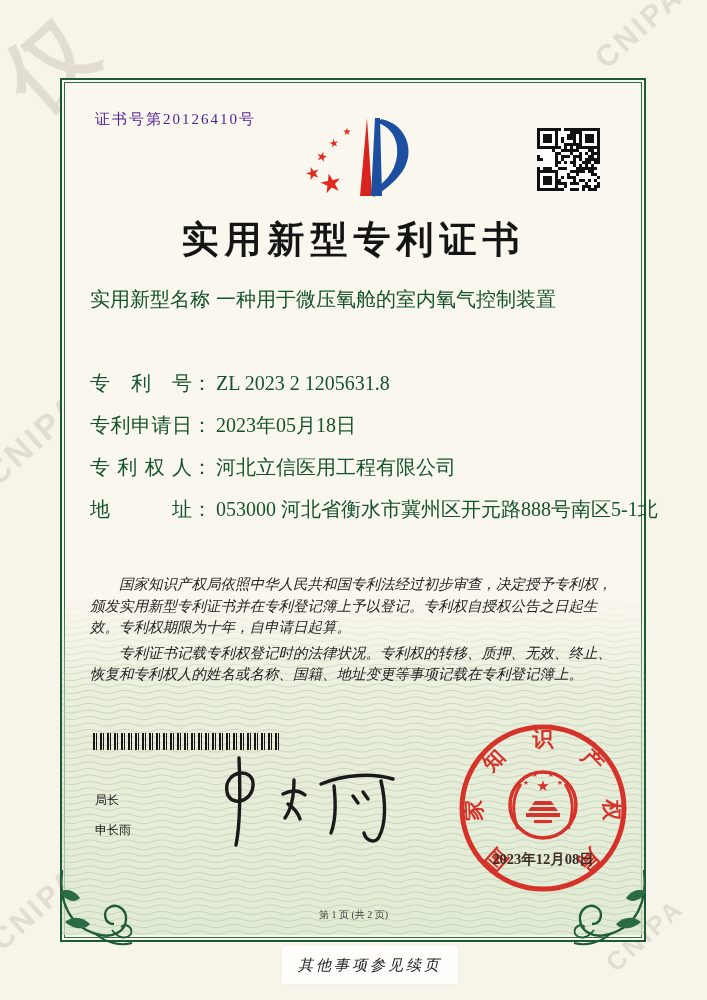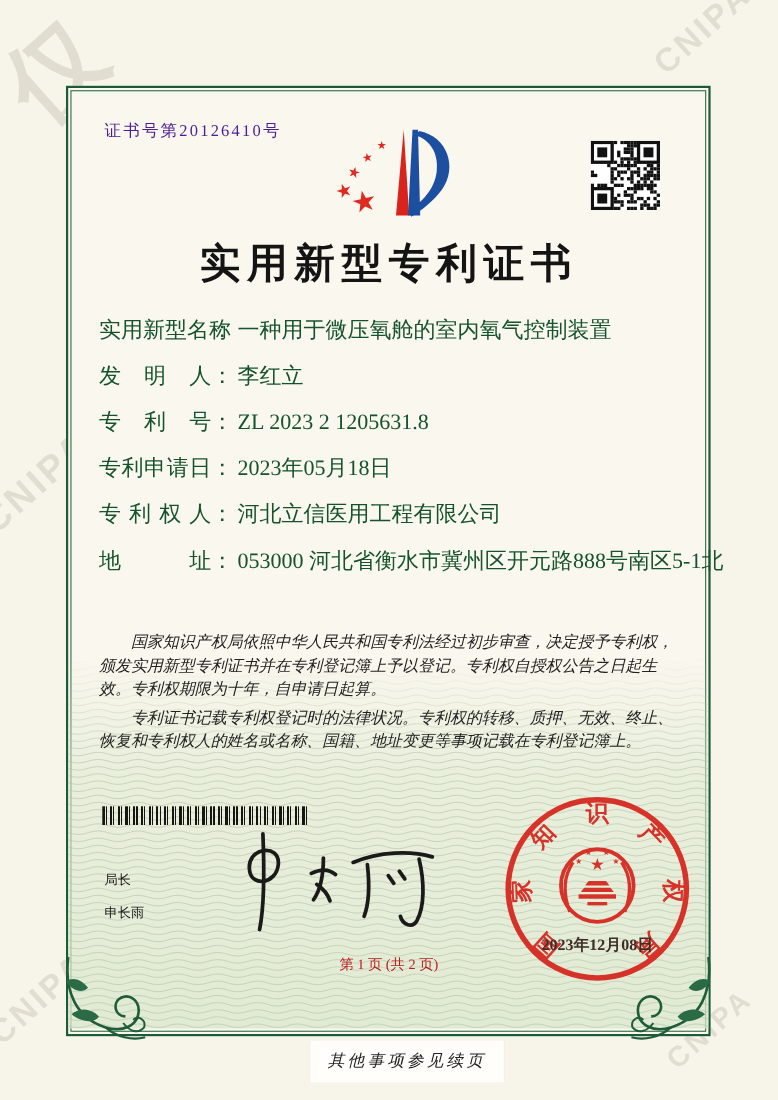--- a/index.html
+++ b/index.html
@@ -35,22 +35,22 @@
       color:#222;font-style:italic;z-index:4;}
   .body-text p{margin:0 0 4px 0;text-indent:2em;}
   
   .barcode{position:absolute;left:93px;top:733px;width:188px;height:17px;z-index:4;
       background:repeating-linear-gradient(90deg,#151515 0 2px,transparent 2px 3px,#151515 3px 4px,
       transparent 4px 7px,#151515 7px 9px,transparent 9px 10px,#151515 10px 11px,transparent 11px 14px);}
   .official{position:absolute;left:95px;top:785px;font-size:12px;color:#161616;z-index:4;
       font-family:"Liberation Sans","DejaVu Sans",sans-serif;line-height:30px;}
   .signature{position:absolute;left:195px;top:752px;z-index:4;}
   .seal{position:absolute;left:456px;top:721px;width:174px;height:174px;z-index:5;opacity:.93;}
-  .page-info{position:absolute;left:0;top:868px;width:707px;text-align:center;font-size:13px;
-      color:#b91c1c;z-index:4;}
+  .page-info{position:absolute;left:0;top:908px;width:707px;text-align:center;font-size:10px;
+      color:#404040;z-index:4;}
   .cont-box{position:absolute;left:282px;top:946px;width:176px;height:38px;background:#fffefb;
       z-index:4;text-align:center;line-height:38px;font-size:15px;font-style:italic;
       letter-spacing:3px;color:#222;box-shadow:0 0 2px rgba(0,0,0,.06);}
 </style>
 </head>
 <body>
 
 <div class="page">
 
   <span class="wm wm-char" style="left:8px;top:6px">仅</span>
@@ -307,23 +307,20 @@
         <rect x="3" y="45" width="15" height="15" fill="#fff"></rect>
         <rect x="6" y="48" width="9" height="9" fill="#111"></rect>
       </svg>
   </div>
 
   <div class="title">实用新型专利证书</div>
 
   <div class="field" style="top:286px">
     <span class="flabel">实用新型名称</span><span class="fcolon">：</span><span>一种用于微压氧舱的室内氧气控制装置</span>
   </div>
-  <div class="field" style="top:328px">
-    <span class="flabel">发 明 人</span><span class="fcolon">：</span><span>李红立</span>
-  </div>
   <div class="field" style="top:370px">
     <span class="flabel">专 利 号</span><span class="fcolon">：</span><span>ZL 2023 2 1205631.8</span>
   </div>
   <div class="field" style="top:412px">
     <span class="flabel">专利申请日</span><span class="fcolon">：</span><span>2023年05月18日</span>
   </div>
   <div class="field" style="top:454px">
     <span class="flabel">专 利 权 人</span><span class="fcolon">：</span><span>河北立信医用工程有限公司</span>
   </div>
   <div class="field" style="top:496px">

